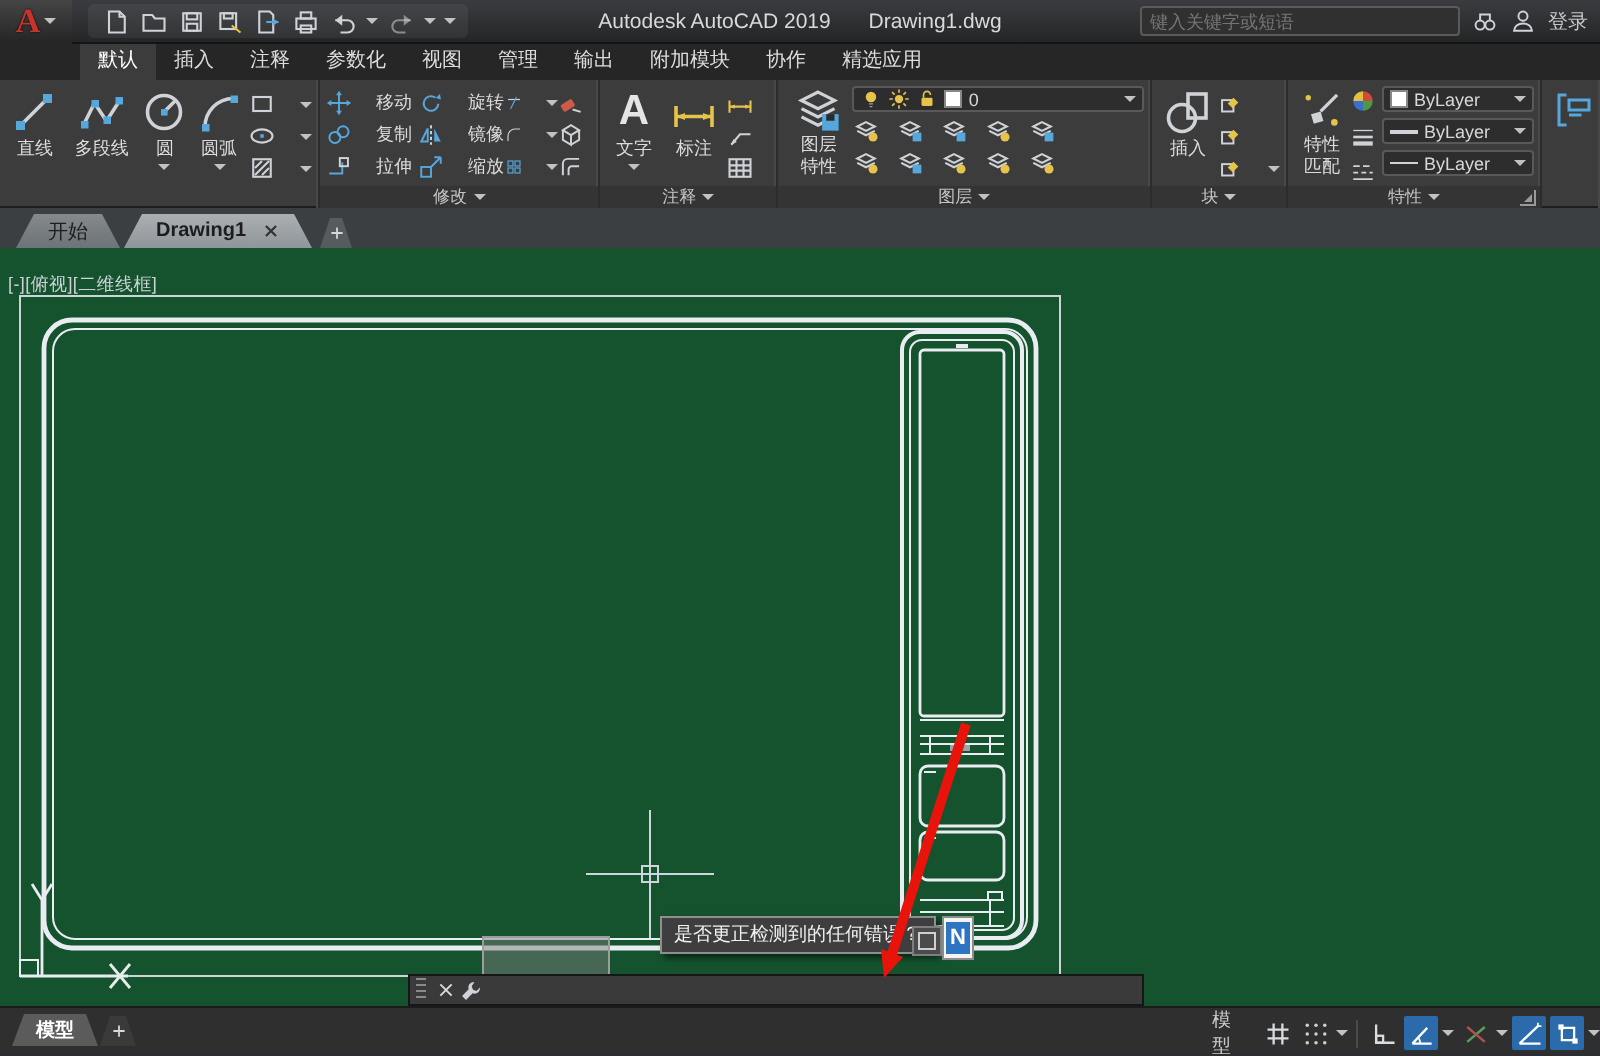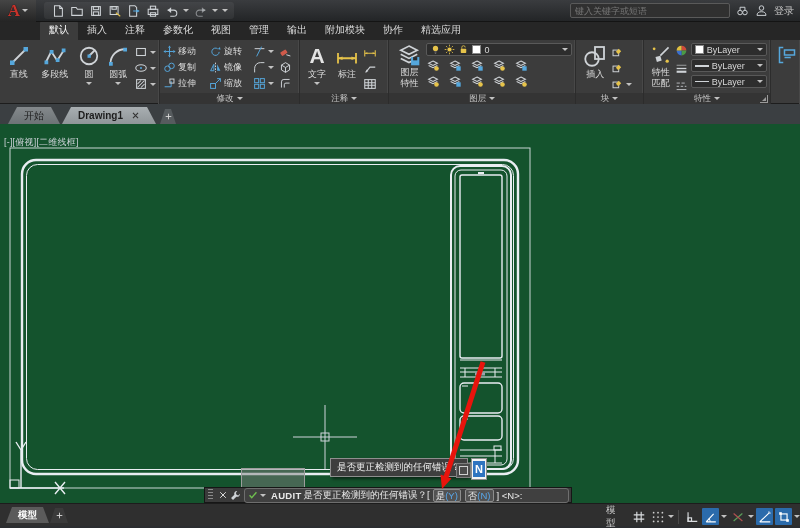--- a/index.html
+++ b/index.html
@@ -36,21 +36,21 @@
   .rtab{font-size:10px;color:#dcdcdc;padding:2px 9px 3px;cursor:default;}
   .rtab.active{background:#3c3c3c;border-radius:2px 2px 0 0;color:#fff;}
 
   
   .ribbon{height:64px;background:#3c3c3c;display:flex;border-bottom:1px solid #1d1d1d;box-sizing:border-box;}
   .panel{position:relative;height:64px;border-right:1px solid #2c2c2c;box-shadow:inset -1px 0 0 #484848;box-sizing:border-box;}
   .pbody{height:53px;display:flex;align-items:flex-start;padding:2px 3px 0;box-sizing:border-box;}
   .plabel{position:absolute;bottom:0;left:0;right:0;height:11px;background:#343434;color:#c5c5c5;font-size:8.5px;display:flex;align-items:center;justify-content:center;gap:3px;}
   .bb{display:flex;flex-direction:column;align-items:center;padding-top:2px;font-size:9px;color:#dcdcdc;line-height:1.15;}
   .bb .lb{margin-top:1px;white-space:nowrap;}
-  .srow{display:flex;align-items:center;gap:2px;height:17px;font-size:9px;color:#dcdcdc;white-space:nowrap;}
+  .srow{display:flex;align-items:center;gap:12px;height:17px;font-size:9px;color:#dcdcdc;white-space:nowrap;}
   .scol{display:flex;flex-direction:column;justify-content:space-between;height:48px;padding-top:2px;}
   .dd{display:flex;align-items:center;background:#2d2d2d;border:1px solid #595959;border-radius:2px;height:13px;font-size:9px;color:#d8d8d8;padding:0 3px;gap:3px;box-sizing:border-box;}
   .dd .fill{flex:1}
   .lw1{width:14px;height:1px;background:#cfd3d7}
   .lw2{width:14px;height:2px;background:#cfd3d7}
   .swt{width:9px;height:9px;background:#fff;border:1px solid #888;box-sizing:border-box}
   .launcher{position:absolute;right:2px;bottom:1px;width:7px;height:7px;border-right:1px solid #9a9a9a;border-bottom:1px solid #9a9a9a;}
   .launcher:after{content:"";position:absolute;right:1px;bottom:1px;border:2px solid transparent;border-right-color:#9a9a9a;border-bottom-color:#9a9a9a;}
 
   
@@ -391,20 +391,24 @@
           </svg>
         </span>
         <span class="car"></span>
       <span class="qbtn">
           <svg class="ic" width="14" height="14">
             <use href="#s-redo"></use>
           </svg>
         </span>
         <span class="car"></span>
       <span class="car"></span>
+    </div>
+    <div class="wtitle">
+      <span>Autodesk AutoCAD 2019</span>
+      <span>Drawing1.dwg</span>
     </div>
     <div class="tb-right">
       <input class="searchbox" placeholder="键入关键字或短语" style="">
       <span>
           <svg class="ic" width="13" height="13">
             <use href="#s-binoc"></use>
           </svg>
         </span>
       <span>
           <svg class="ic" width="13" height="13">
@@ -849,37 +853,20 @@
       <span class="dockbtn">
           <svg class="ic" width="10" height="10" viewBox="0 0 16 16">
             <use href="#s-x"></use>
           </svg>
         </span>
       <span class="dockbtn">
           <svg class="ic" width="11" height="11" viewBox="0 0 16 16">
             <use href="#s-wrench"></use>
           </svg>
         </span>
-      <div class="dockinput">
-        <svg class="ic" width="10" height="10" viewBox="0 0 16 16">
-            <use href="#s-check"></use>
-          </svg>
-        <span class="car"></span>
-        <span class="cmdname">AUDIT</span>
-        <span>是否更正检测到的任何错误？[</span>
-        <span class="kbtn">
-            <span>是</span>
-            <span class="bluekey">(Y)</span>
-          </span>
-        <span class="kbtn">
-            <span>否</span>
-            <span class="bluekey">(N)</span>
-          </span>
-        <span>] &lt;N&gt;:</span>
-      </div>
     </div>
 
     <svg class="arrow-svg" width="800" height="379">
       <path d="M483 238L446 353" stroke="#e8140c" stroke-width="5" fill="none"></path>
       <path d="M442 365L451.5 354.5 440.5 350.5z" fill="#e8140c"></path>
     </svg>
   </div>
 
   <div class="statusbar">
     <div class="ltabs">

